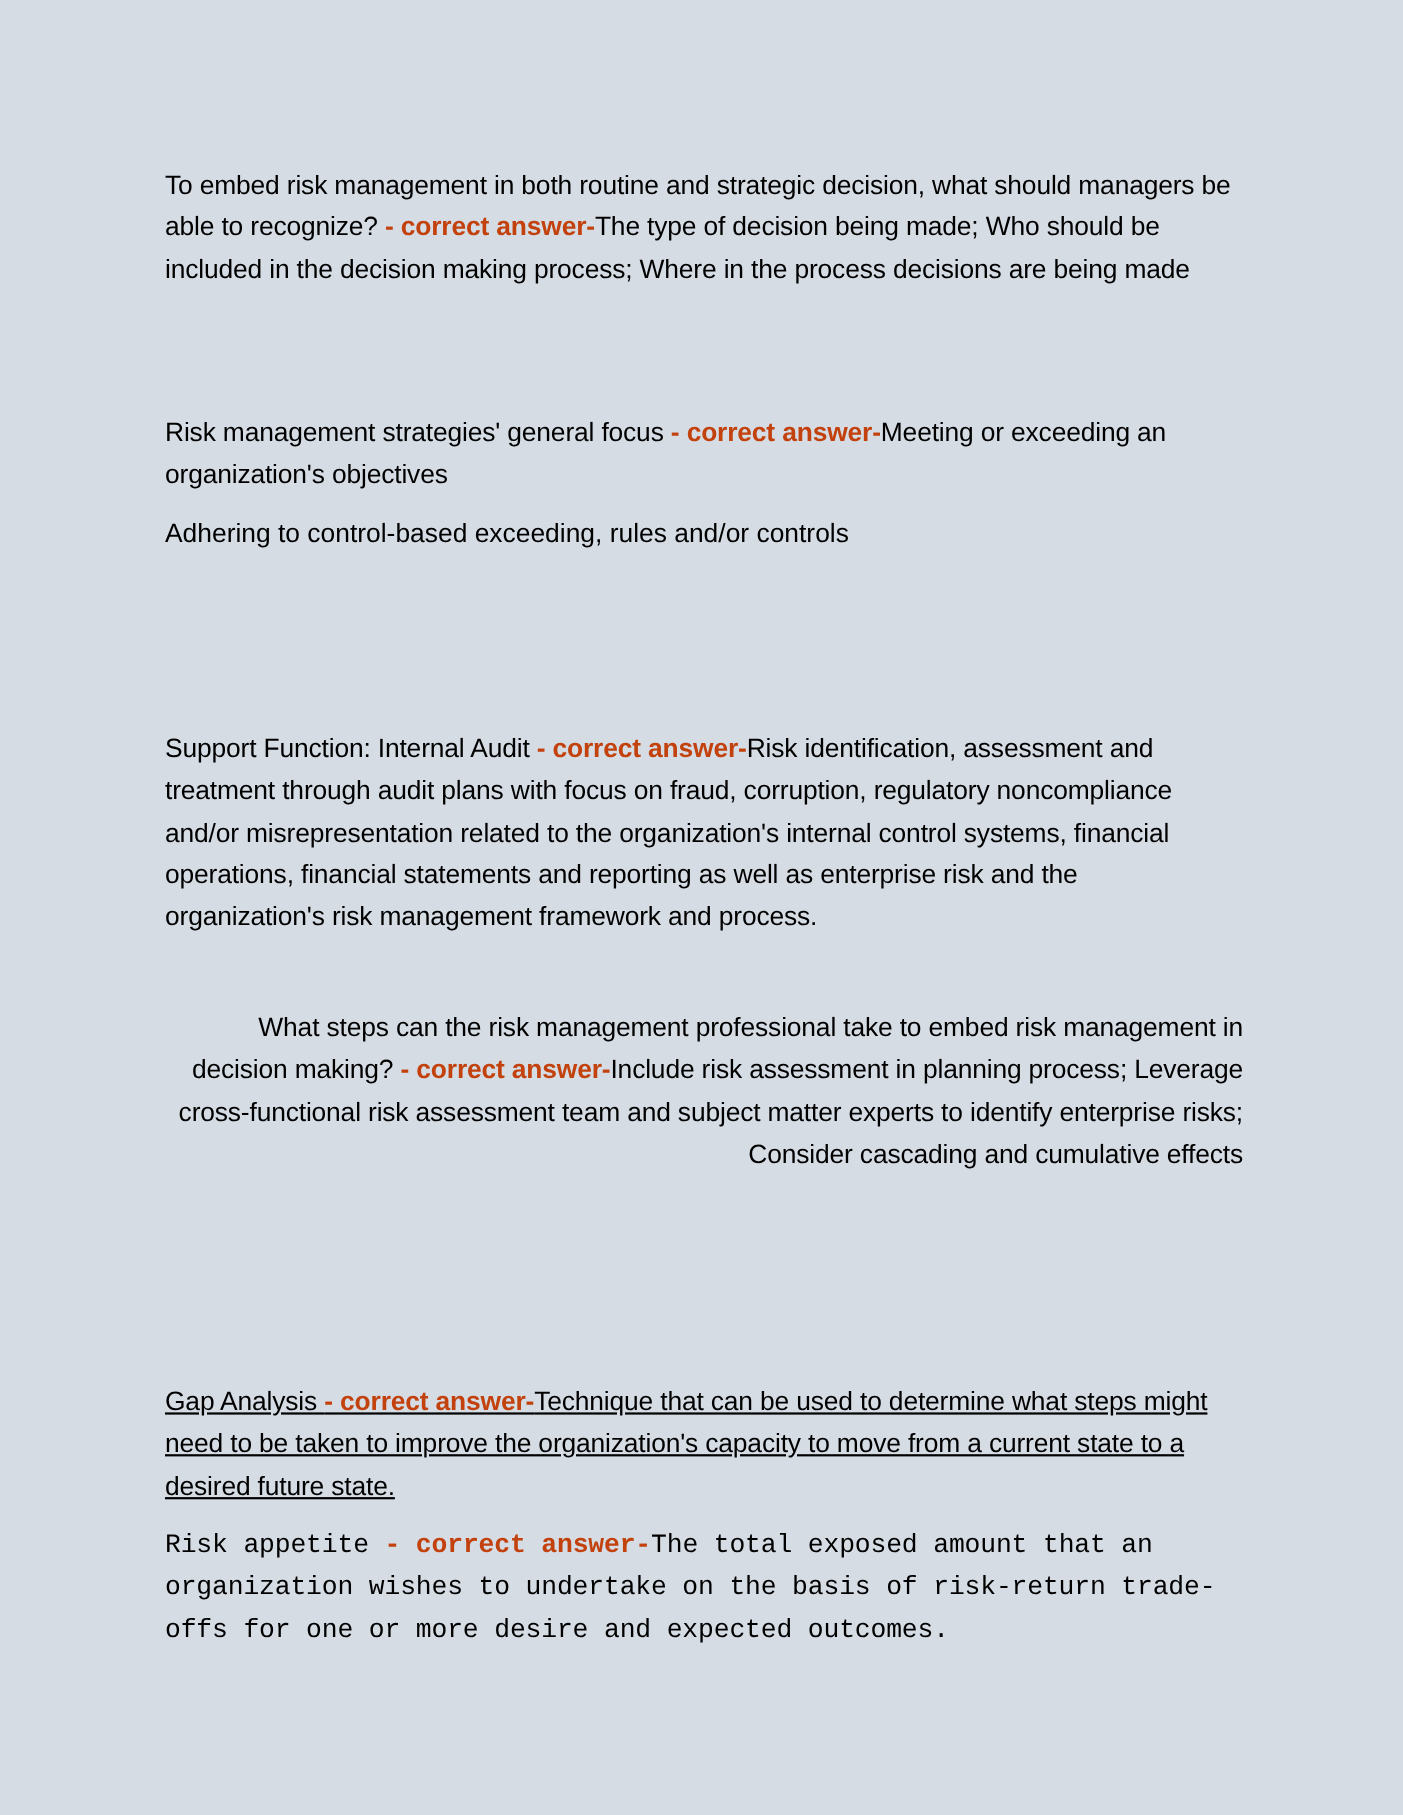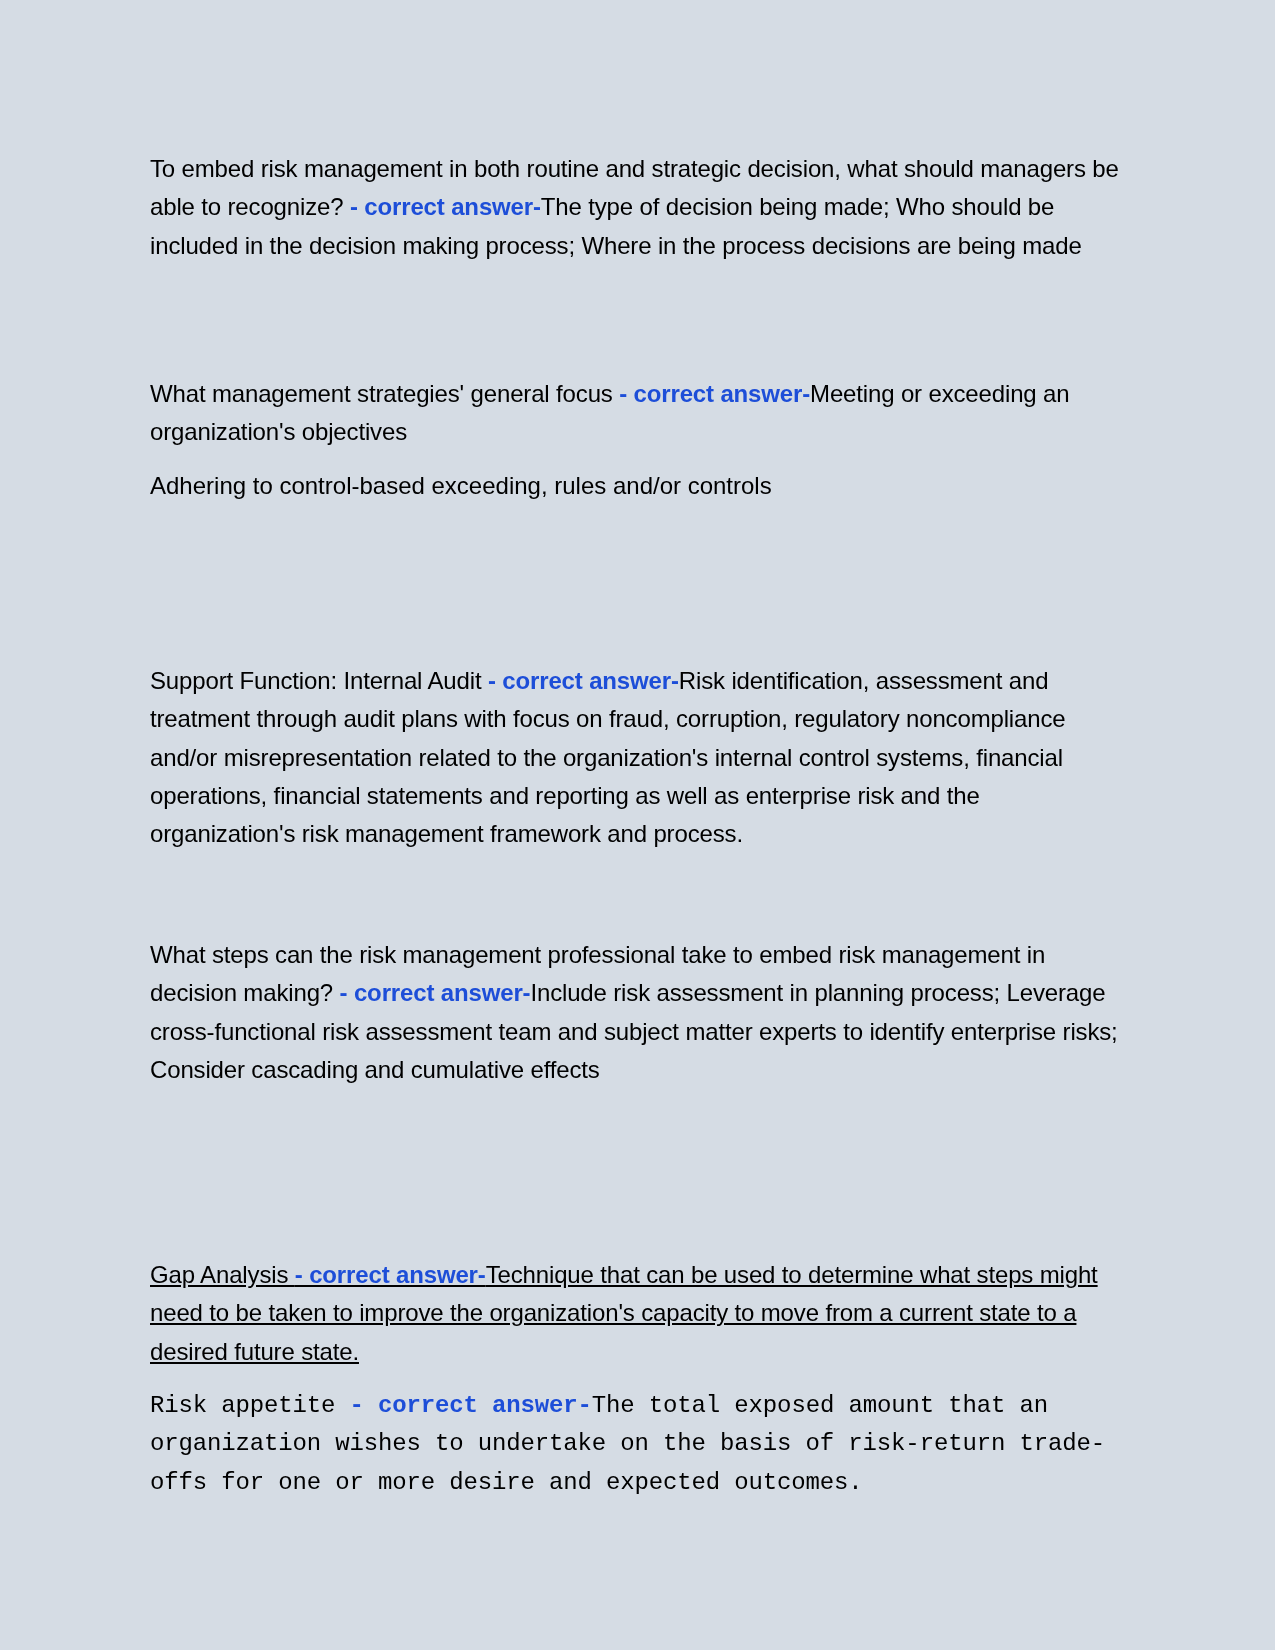--- a/index.html
+++ b/index.html
@@ -17,43 +17,43 @@
       left: 150px;
       top: 150px;
       width: 980px;
     }
     .qa {
       font-size: 24px;
       line-height: 38.3px;
       margin: 0;
       letter-spacing: -0.15px;
     }
-    .ans-label { color: #1d4ed8; font-weight: bold; }
+    .ans-label { color: #c2410c; font-weight: bold; }
     .extra { font-size: 24px; line-height: 38.3px; margin: 0; }
     .item { position: absolute; left: 0; width: 980px; }
   </style>
 </head>
 <body>
 
 <div class="page">
 
   <div class="item" style="top:0px;">
     <p class="qa"><span>To embed risk management in both routine and strategic decision, what should managers be able to recognize? </span><span class="ans-label">- correct answer-</span><span>The type of decision being made; Who should be included in the decision making process; Where in the process decisions are being made</span></p>
   </div>
 
   <div class="item" style="top:225px;">
-    <p class="qa"><span>What management strategies' general focus </span><span class="ans-label">- correct answer-</span><span>Meeting or exceeding an organization's objectives</span></p>
+    <p class="qa"><span>Risk management strategies' general focus </span><span class="ans-label">- correct answer-</span><span>Meeting or exceeding an organization's objectives</span></p>
     <p class="extra" style="margin-top:15px;">Adhering to control-based exceeding, rules and/or controls</p>
   </div>
 
   <div class="item" style="top:512px;">
     <p class="qa"><span>Support Function: Internal Audit </span><span class="ans-label">- correct answer-</span><span>Risk identification, assessment and treatment through audit plans with focus on fraud, corruption, regulatory noncompliance and/or misrepresentation related to the organization's internal control systems, financial operations, financial statements and reporting as well as enterprise risk and the organization's risk management framework and process.</span></p>
   </div>
 
-  <div class="item" style="top:786px;">
+  <div class="item" style="top:766px;text-align:right;">
     <p class="qa"><span>What steps can the risk management professional take to embed risk management in decision making? </span><span class="ans-label">- correct answer-</span><span>Include risk assessment in planning process; Leverage cross-functional risk assessment team and subject matter experts to identify enterprise risks; Consider cascading and cumulative effects</span></p>
   </div>
 
   <div class="item" style="top:1106px;text-decoration:underline;">
     <p class="qa"><span>Gap Analysis </span><span class="ans-label">- correct answer-</span><span>Technique that can be used to determine what steps might need to be taken to improve the organization's capacity to move from a current state to a desired future state.</span></p>
   </div>
 
   <div class="item" style="top:1237px;font-family:Liberation Mono, monospace;">
     <p class="qa"><span>Risk appetite </span><span class="ans-label">- correct answer-</span><span>The total exposed amount that an organization wishes to undertake on the basis of risk-return trade-offs for one or more desire and expected outcomes.</span></p>
   </div>

